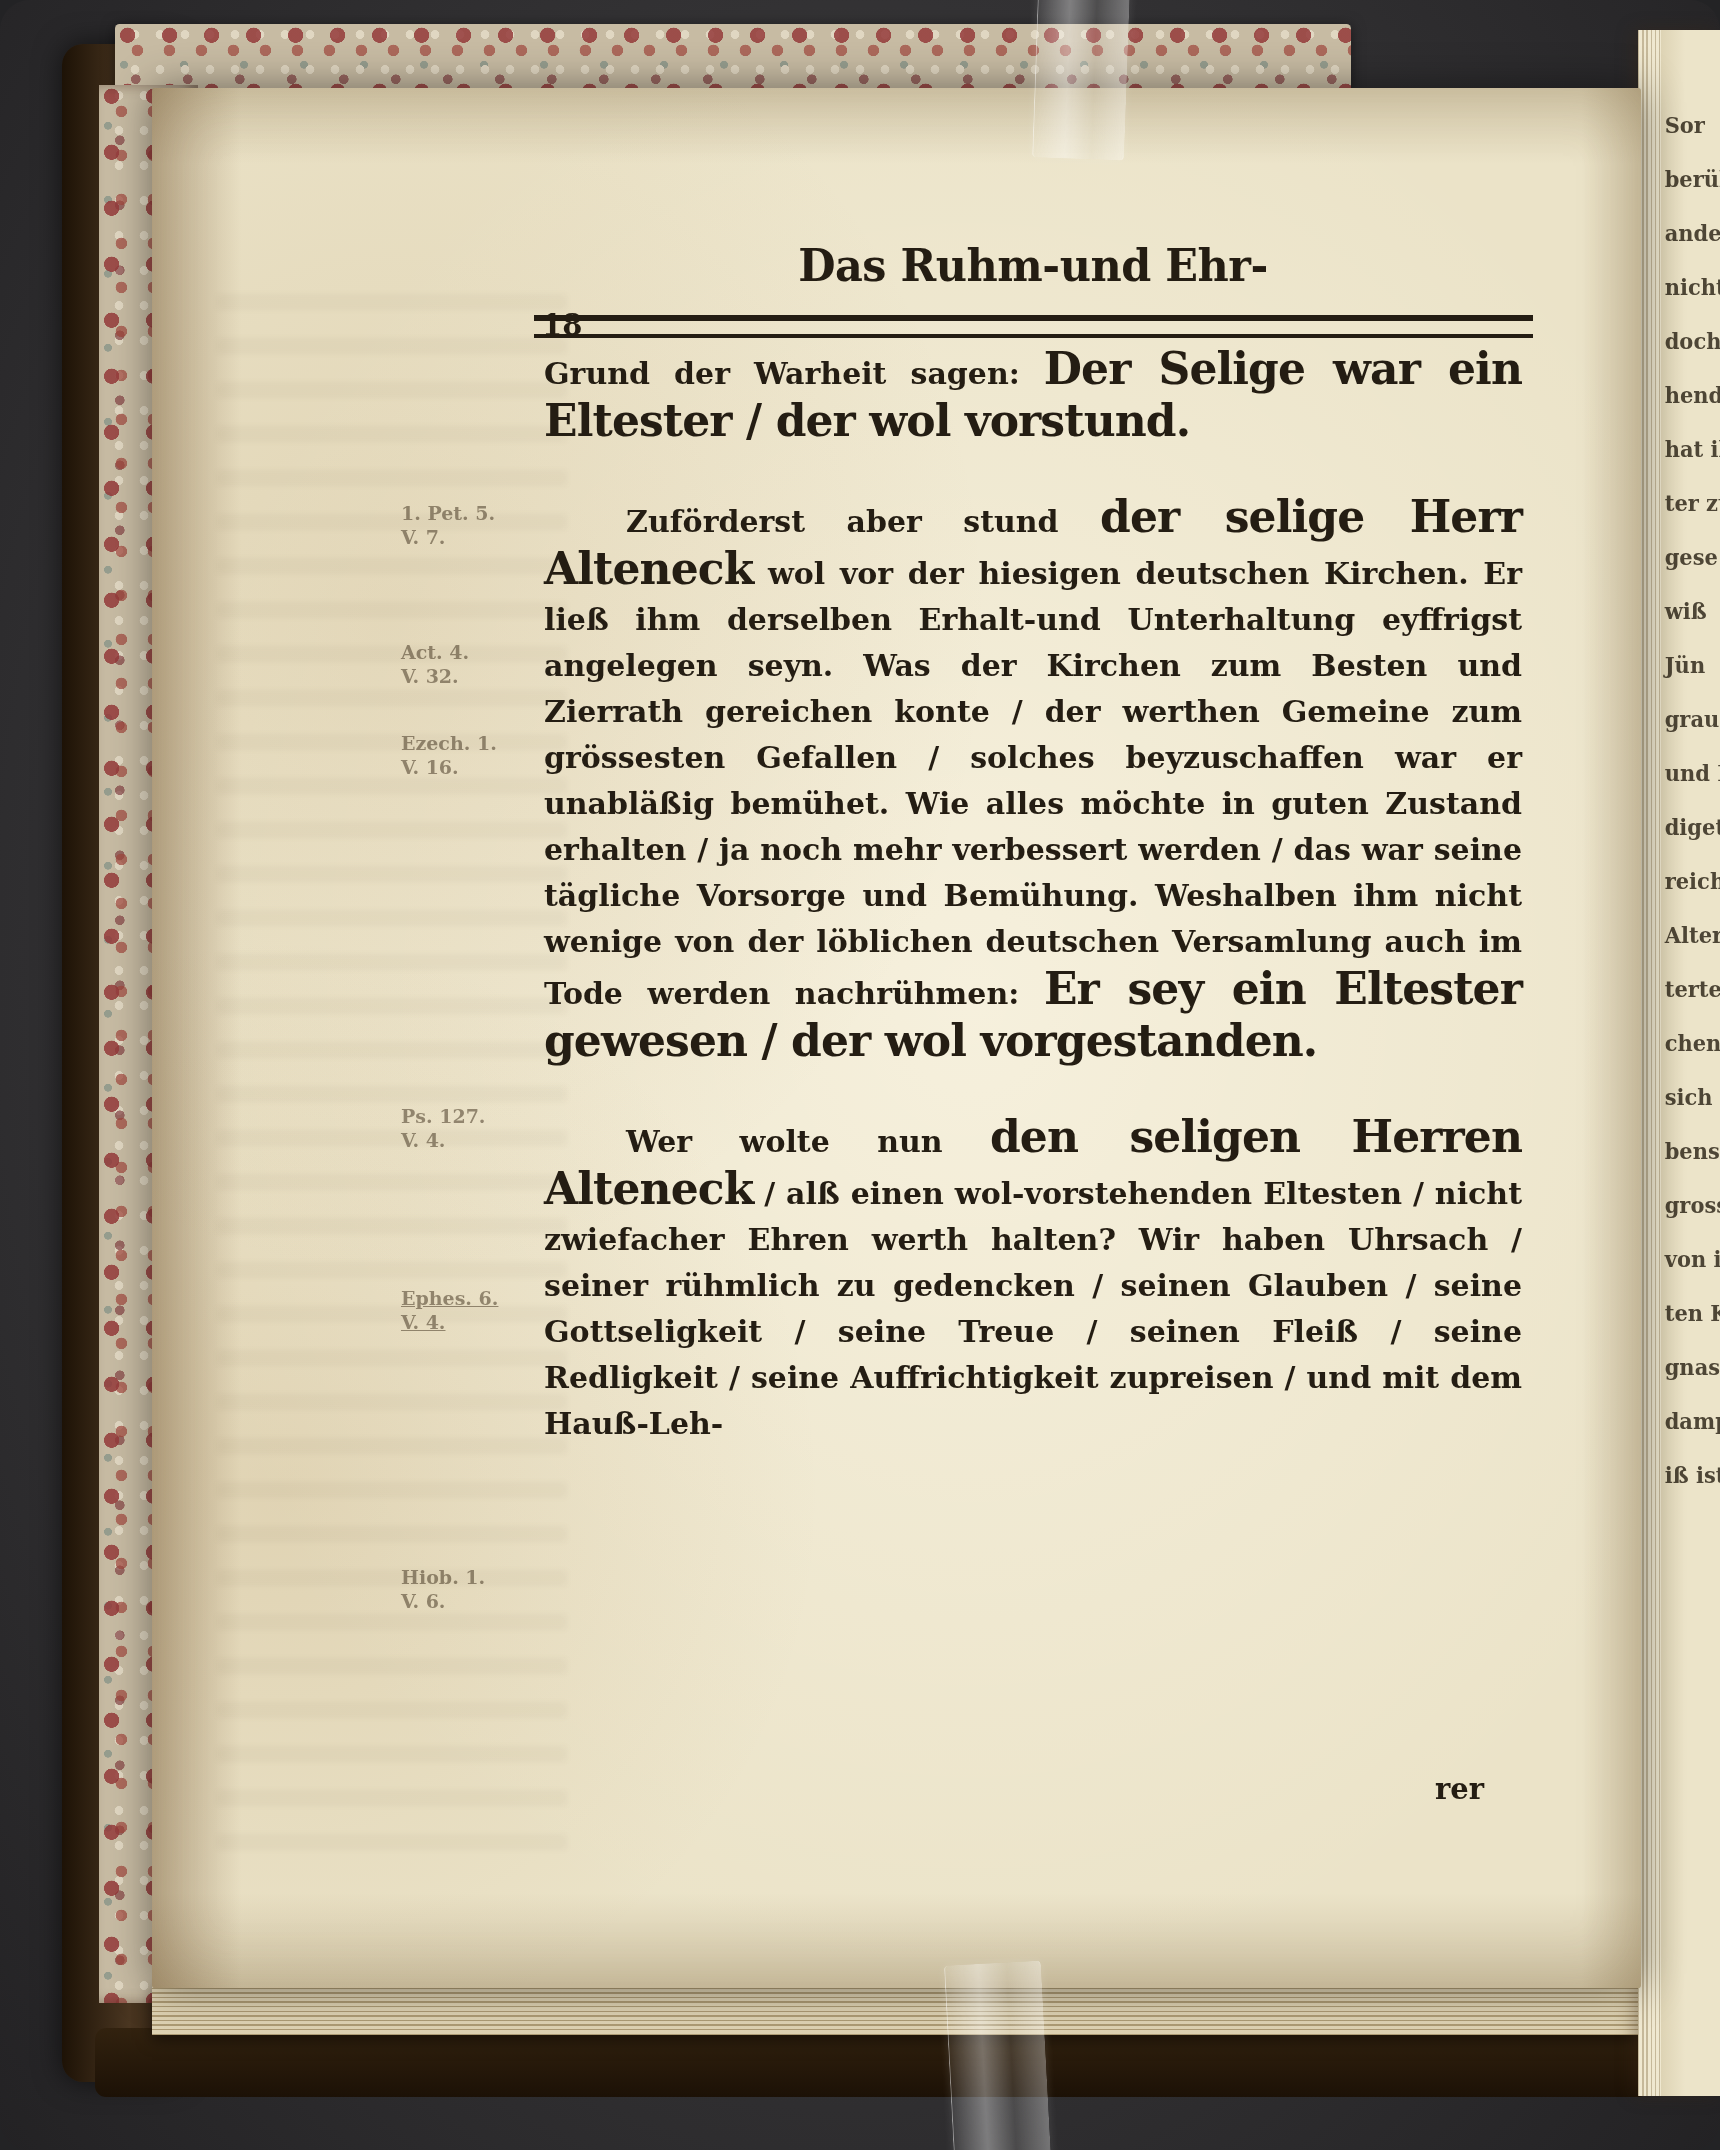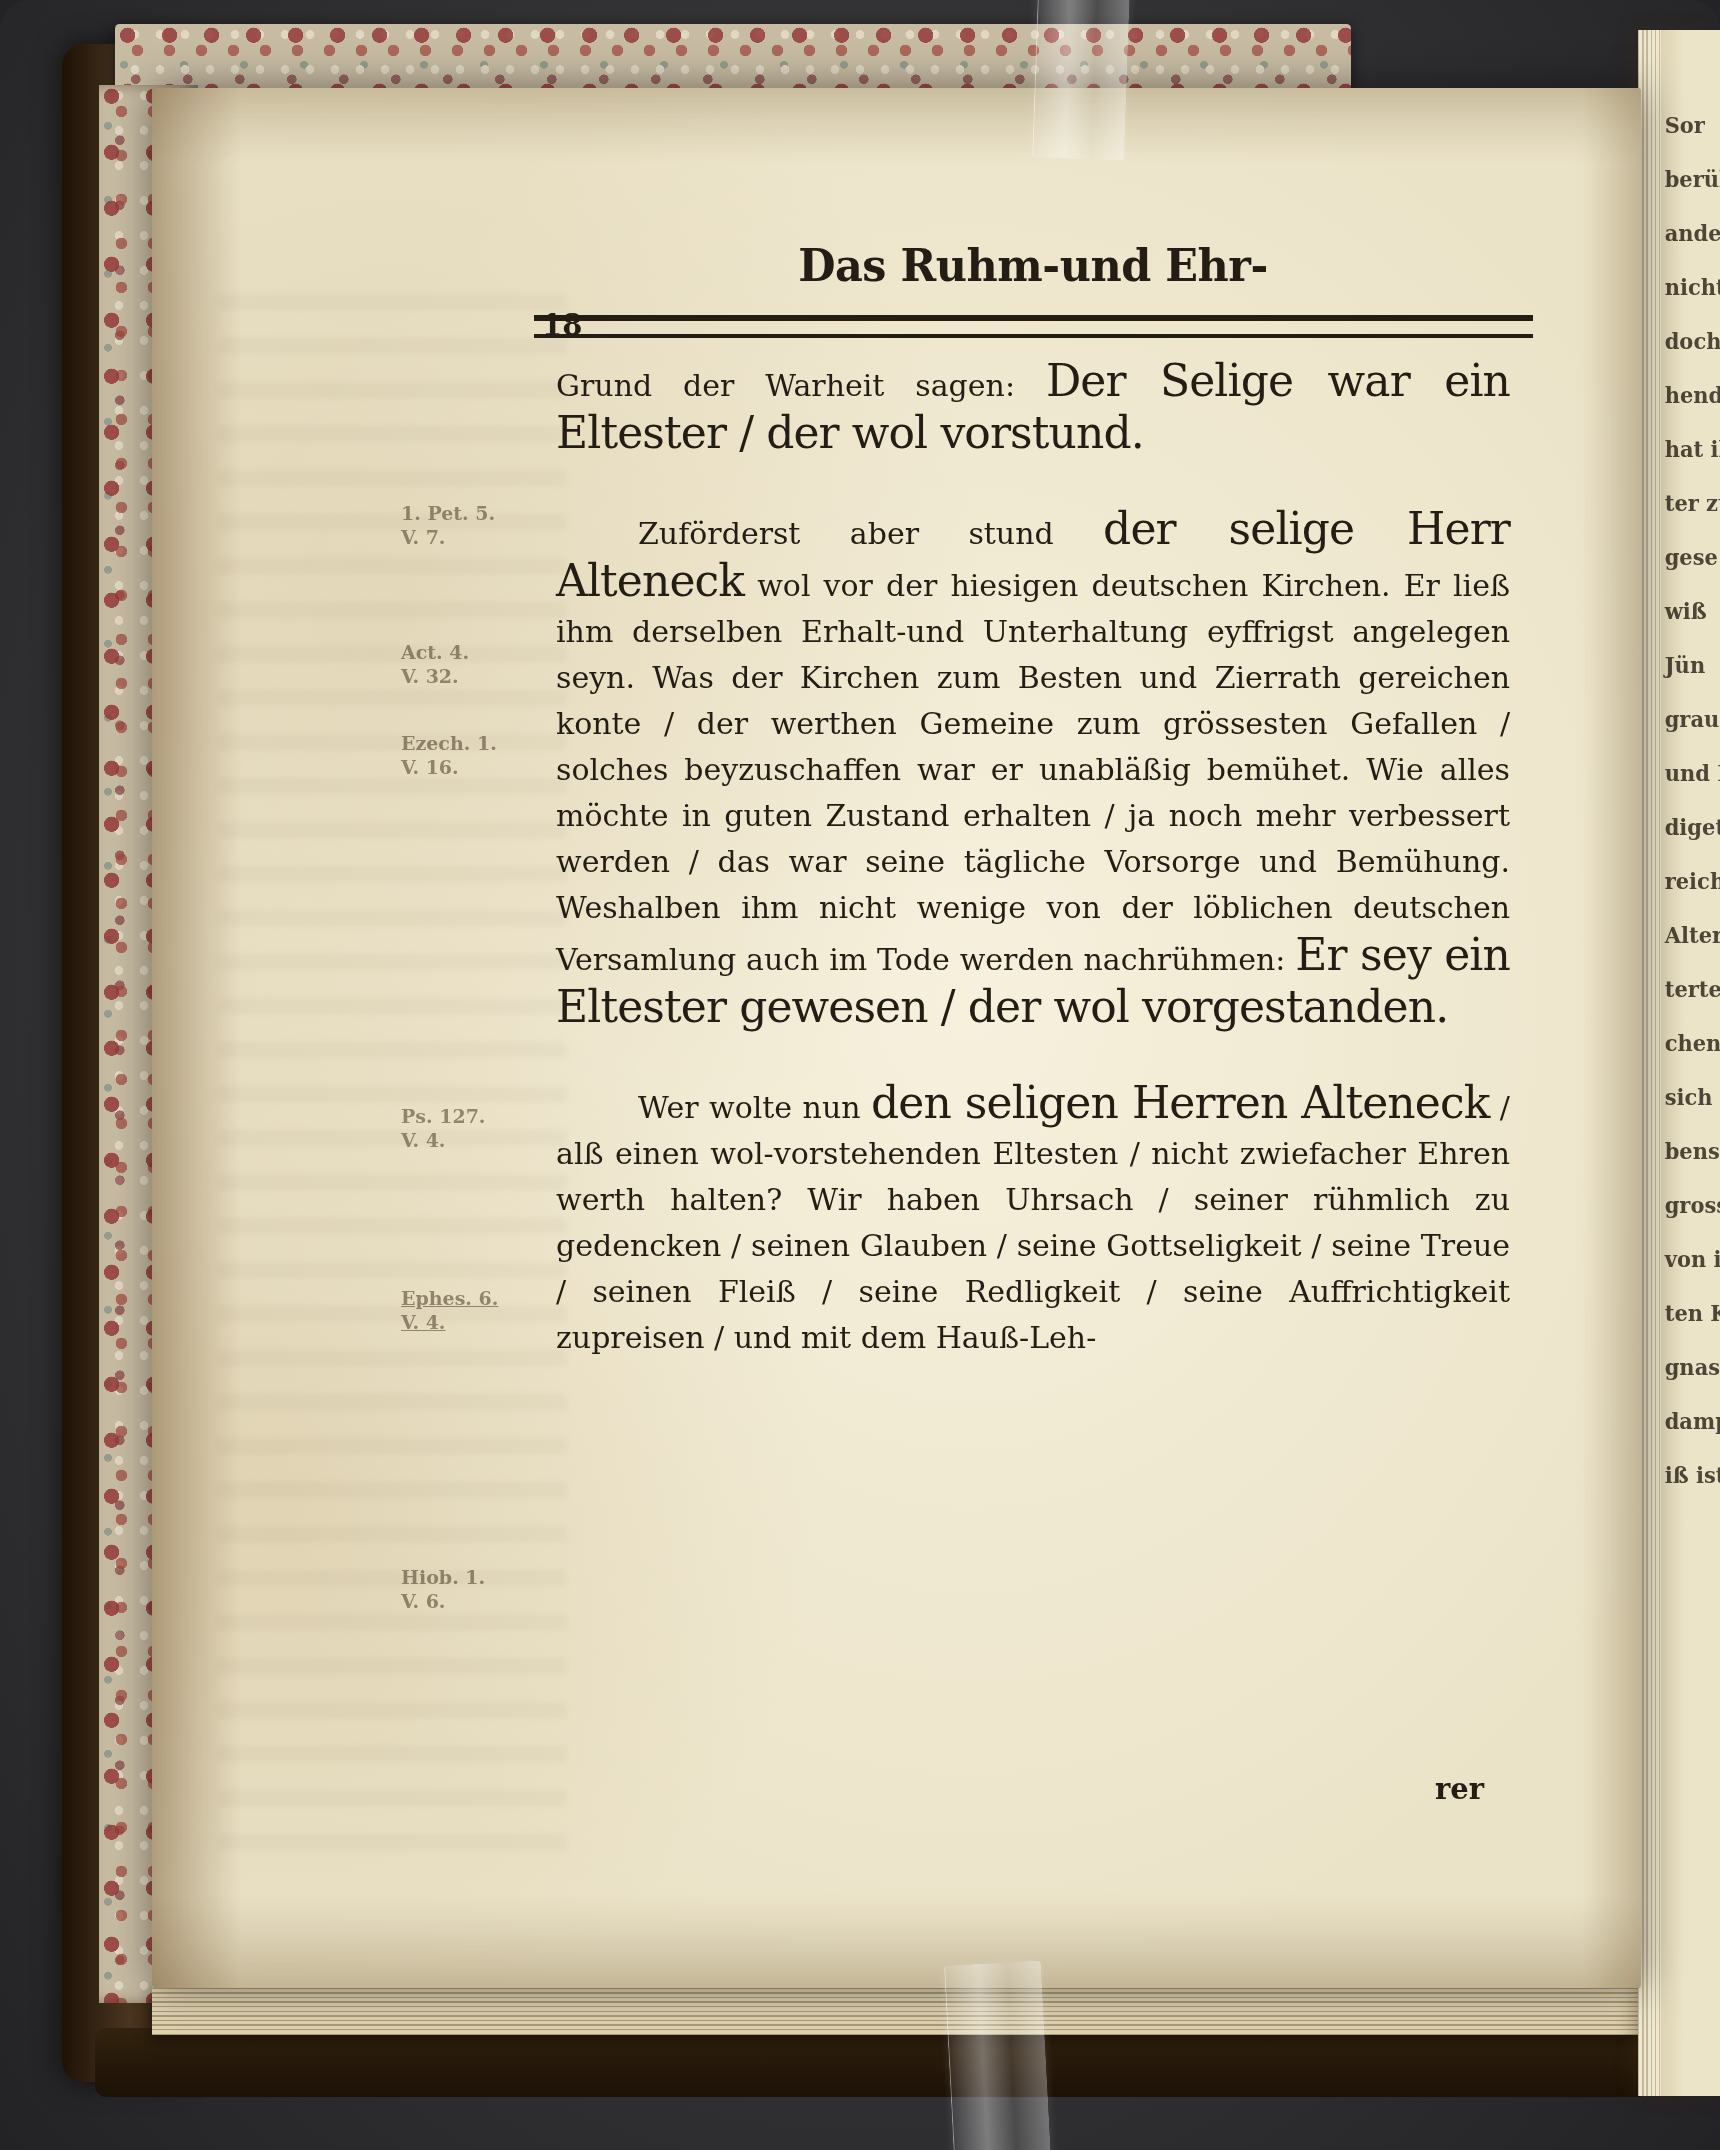--- a/index.html
+++ b/index.html
@@ -67,21 +67,21 @@
     position:absolute;left:65px;top:194px;width:350px;height:1568px;z-index:0;
     background:repeating-linear-gradient(0deg, rgba(95,78,50,.10) 0 15.7px, transparent 15.7px 44px);
     filter:blur(3.2px);opacity:.45;pointer-events:none;
   }
   .pagenum{position:absolute;left:390px;top:172px;font-size:29px;font-weight:700;margin-top:48px;}
   .running-title{position:absolute;left:392px;top:152px;width:978px;text-align:center;font-size:43px;font-weight:700;letter-spacing:-0.5px;transform:scaleY(1.05);}
   .rule-double{position:absolute;left:382px;top:227px;width:999px;height:13px;border-top:6px solid #241d13;border-bottom:4.2px solid #241d13;}
   .margin-notes{position:absolute;inset:0;}
   .margin-note{position:absolute;left:249px;width:129px;text-align:left;font-size:19px;line-height:24px;color:rgba(72,58,38,.55);font-weight:700;}
   .body-text{position:absolute;left:392px;top:257px;width:978px;text-align:justify;}
-  .para{margin:12px;text-indent:82px;font-weight:400;font-size:30px;line-height:46px;letter-spacing:0;transform-origin:top left;}
+  .para{margin:0;text-indent:82px;font-weight:700;font-size:30px;line-height:46px;letter-spacing:0;transform-origin:top left;}
   .para.first{text-indent:0;}
   .para + .para{margin-top:44px;}
   .seg-large{font-size:44px;line-height:1.1;letter-spacing:-0.9px;}
   .catchword{position:absolute;left:1245px;top:1684px;width:125px;text-align:center;font-size:29px;font-weight:700;}
   
   .strap{
     position:absolute;z-index:50;border-radius:4.6px;
     background:linear-gradient(90deg, rgba(250,250,248,.10), rgba(255,255,255,.38) 35%, rgba(228,228,223,.16) 65%, rgba(255,255,255,.34));
     border-left:1.4px solid rgba(255,255,255,.28);
     border-right:1.4px solid rgba(255,255,255,.28);

